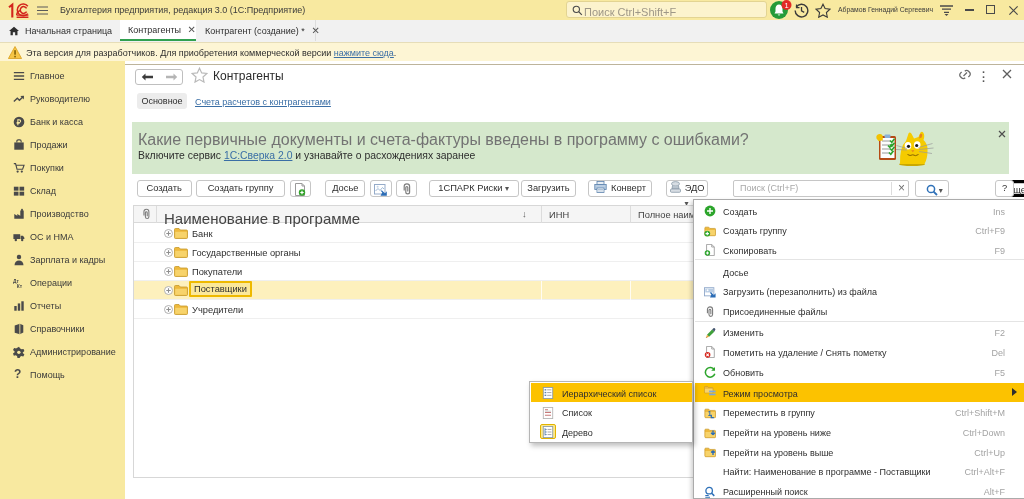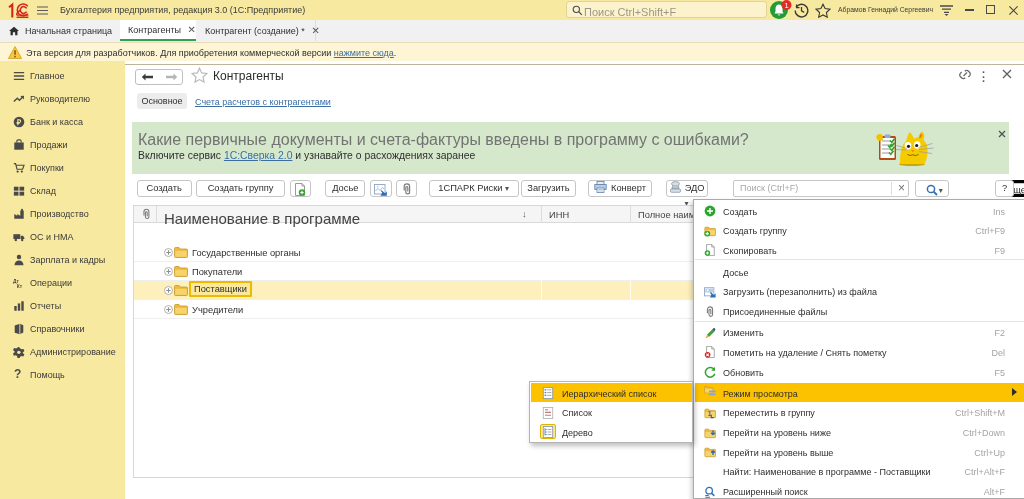--- a/index.html
+++ b/index.html
@@ -366,20 +366,31 @@
           <path d="M3.2 7.5 L3.2 3.5 A2.7 2.7 0 0 1 8.6 3.5 L8.6 9 A1.9 1.9 0 0 1 4.8 9 L4.8 4.5 A1 1 0 0 1 6.8 4.5 L6.8 8.5" stroke="#7d7d7d" stroke-width="1.2" fill="none"></path>
         </svg>
       <div class="abs" style="left:30px;top:4px;color:#444;font-size:15px">Наименование в программе</div>
       <div class="abs" style="left:388px;top:3px;color:#555;font-size:9.3px">↓</div>
       <div class="tcol" style="left:22px"></div>
       <div class="tcol" style="left:407px"></div>
       <div class="abs" style="left:415px;top:4px;color:#444;font-size:9.3px">ИНН</div>
       <div class="tcol" style="left:496px"></div>
       <div class="abs" style="left:504px;top:4px;color:#444;font-size:9.3px">Полное наименование</div>
     </div>
+    <div class="trow" style="top:18px">
+        <svg class="texp" width="9" height="9" viewBox="0 0 9 9">
+          <circle cx="4.5" cy="4.5" r="4" fill="#fff" stroke="#b0b0b0"></circle>
+          <path d="M2.3 4.5 H6.7 M4.5 2.3 V6.7" stroke="#8f8f8f" stroke-width="1.1"></path>
+        </svg>
+        <svg class="tfold" width="14" height="12" viewBox="0 0 14 12">
+          <path d="M0.5 2.5 A1 1 0 0 1 1.5 1.5 L5 1.5 L6.3 3 L12.5 3 A1 1 0 0 1 13.5 4 L13.5 10.5 A1 1 0 0 1 12.5 11.5 L1.5 11.5 A1 1 0 0 1 0.5 10.5 Z" fill="#eeb93c" stroke="#c7992b" stroke-width="0.8"></path>
+          <path d="M1.2 4.8 L12.8 4.8 L12.8 10.8 L1.2 10.8 Z" fill="#f7d36b"></path>
+        </svg>
+        <div class="nm">Банк</div>
+      </div>
     <div class="trow" style="top:37px">
         <svg class="texp" width="9" height="9" viewBox="0 0 9 9">
           <circle cx="4.5" cy="4.5" r="4" fill="#fff" stroke="#b0b0b0"></circle>
           <path d="M2.3 4.5 H6.7 M4.5 2.3 V6.7" stroke="#8f8f8f" stroke-width="1.1"></path>
         </svg>
         <svg class="tfold" width="14" height="12" viewBox="0 0 14 12">
           <path d="M0.5 2.5 A1 1 0 0 1 1.5 1.5 L5 1.5 L6.3 3 L12.5 3 A1 1 0 0 1 13.5 4 L13.5 10.5 A1 1 0 0 1 12.5 11.5 L1.5 11.5 A1 1 0 0 1 0.5 10.5 Z" fill="#eeb93c" stroke="#c7992b" stroke-width="0.8"></path>
           <path d="M1.2 4.8 L12.8 4.8 L12.8 10.8 L1.2 10.8 Z" fill="#f7d36b"></path>
         </svg>
         <div class="nm">Государственные органы</div>

